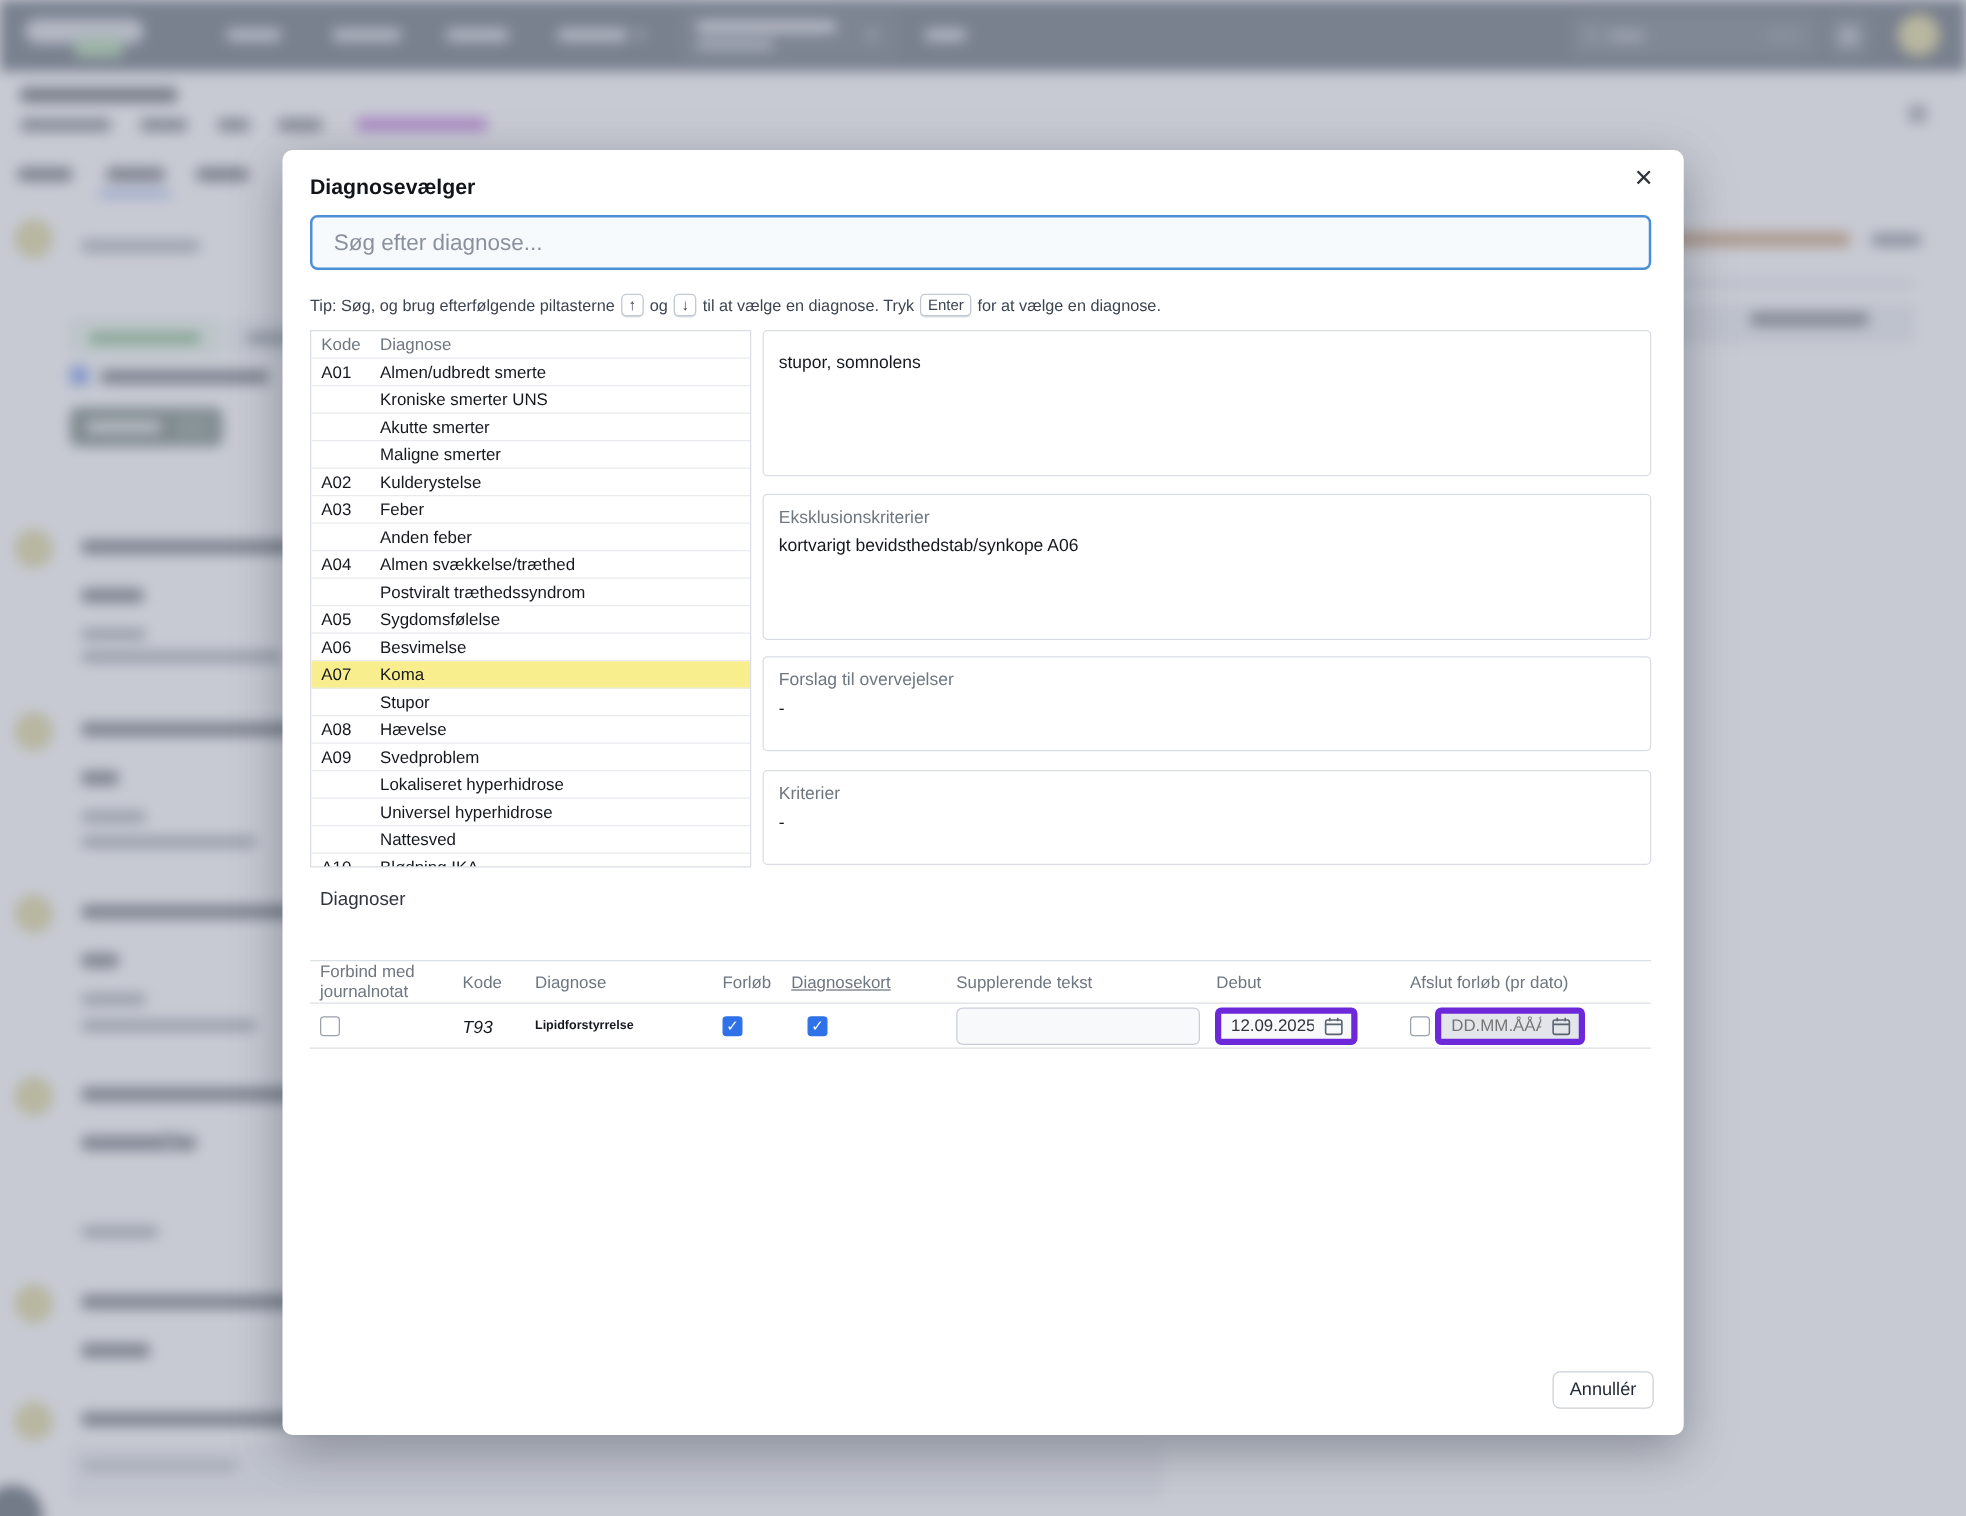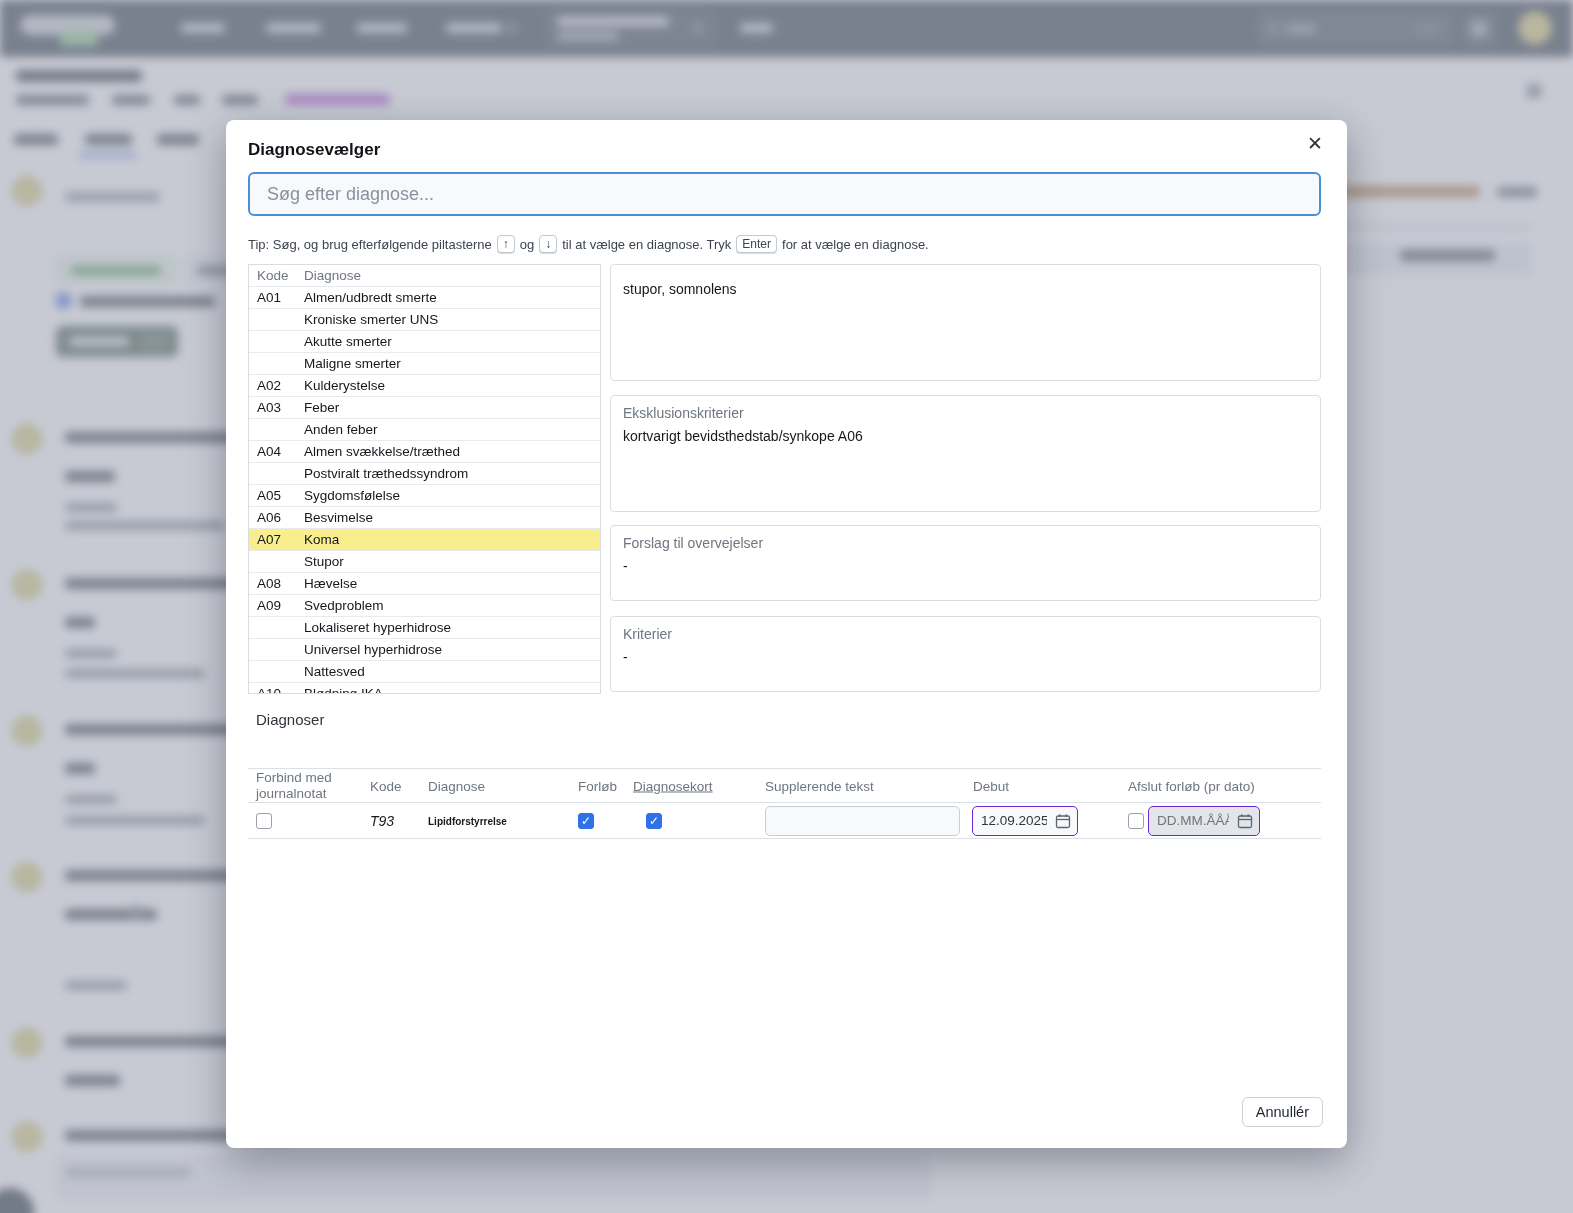--- a/index.html
+++ b/index.html
@@ -53,21 +53,21 @@
   .diag-table { position:absolute; left:22px; top:611px; width:1073px;margin-top:37px; }
   .dt-head { position:relative; height:35px; border-top:1px solid #dbe0e6; border-bottom:1px solid #dbe0e6;
              font-size:13.5px; color:#6e7680; }
   .dt-row { position:relative; height:36px; border-bottom:1px solid #dbe0e6; }
   .dcol { position:absolute; top:50%; transform:translateY(-50%); }
   .cb { width:16px; height:16px; border:1.5px solid #9aa1ab; border-radius:3px; background:#fff; }
   .cb.checked { background:#2e71e8; border-color:#2e71e8; color:#fff; font-size:12px; line-height:15px; text-align:center; }
   .mini-input { height:30px; border:1px solid #c9ced6; border-radius:5px; background:#f7f9fb; font-size:13.5px;
                 color:#30353c; padding:0 8px; font-family:"Liberation Sans",sans-serif; }
   .mini-input:disabled { background:#e2e5ea; color:#8a919c; }
-  .date-wrap { display:flex; align-items:center; border:1px solid #6d28d9; border-radius:5px; background:#f7f9fb; height:30px; padding-right:6px; }
+  .date-wrap { display:flex; align-items:center; border:5px solid #6d28d9; border-radius:5px; background:#f7f9fb; height:30px; padding-right:6px; }
   .date-wrap input { border:none; background:transparent; height:28px; width:82px; font-size:13.5px; color:#30353c;
                      padding:0 8px; font-family:"Liberation Sans",sans-serif; outline:none; }
   .date-wrap.disabled { background:#e2e5ea; }
   .date-wrap.disabled input { color:#8a919c; }
   .cal-icon { width:16px; height:16px; flex:none; }
 
   .footer { position:absolute; right:24px; bottom:21px; display:flex; gap:14px; }
   .btn-save { background:#44594d; color:#fff; border:none; border-radius:6px; height:30px; padding:0 10px 0 14px;
               font-size:14.5px; display:flex; align-items:center; gap:8px; cursor:pointer; font-family:"Liberation Sans",sans-serif; }
   .btn-save .shortcut { border:1px solid rgba(255,255,255,.75); background:rgba(255,255,255,.10); border-radius:6px;

